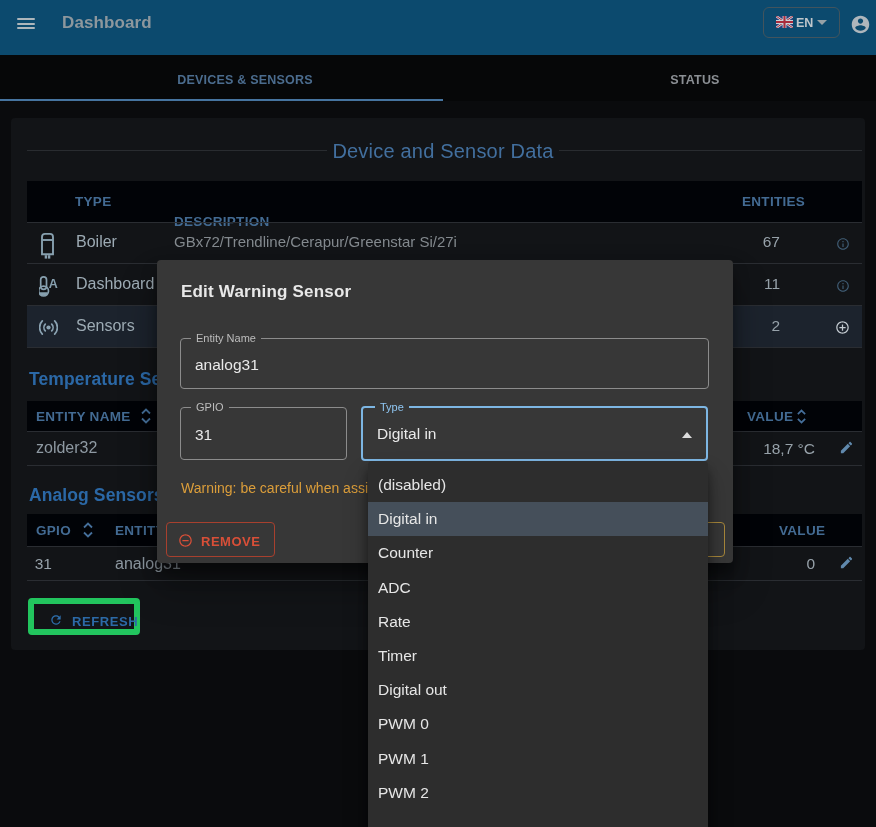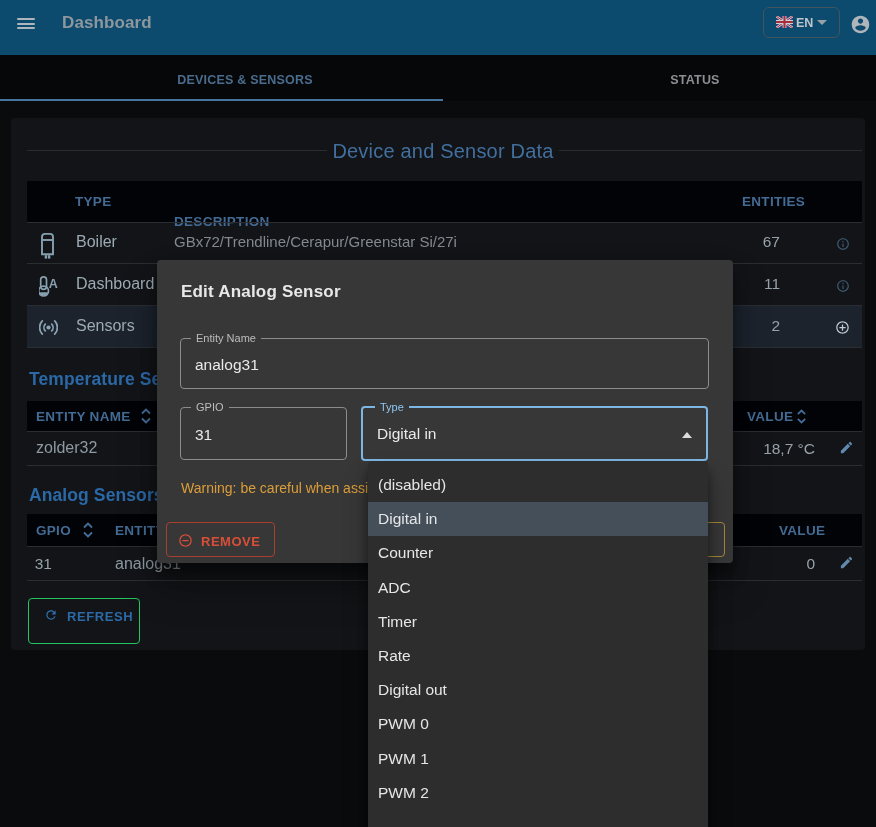--- a/index.html
+++ b/index.html
@@ -39,21 +39,21 @@
   .num  { color:#97a2aa; text-align:right; font-size:15.5px; }
 
   
   #t1head { top:181px; height:41px; }
   #row3bg { position:absolute; left:27px; top:306px; width:835px; height:41px; background:#1c232d; }
 
   
   .h2 { position:absolute; left:29px; font-size:17.5px; font-weight:bold; color:#2b68a6; letter-spacing:0.1px; }
 
   
-  #refresh { position:absolute; left:28px; top:598px; width:112px; height:46px; border:1px solid #22c55e; border-radius:4px; }
+  #refresh { position:absolute; left:28px; top:598px; width:112px; height:37px; border:6px solid #22c55e; border-radius:4px; }
   #refresh span { position:absolute; left:38px; top:10px; font-size:13px; font-weight:bold; color:#2c6aa7; letter-spacing:0.6px; }
 
   
   #modal { position:absolute; left:157px; top:260px; width:576px; height:303px; background:#373737; border-radius:4px;
     box-shadow:0 11px 15px rgba(0,0,0,.4), 0 24px 38px rgba(0,0,0,.28); }
   #mtitle { position:absolute; left:24px; top:22px; font-size:17px; font-weight:bold; color:#e8e8e8; letter-spacing:0.2px; }
 
   .field { position:absolute; border:1px solid #8c8c8c; border-radius:4px; }
   .flabel { position:absolute; top:-7px; left:10px; background:#373737; padding:0 5px; font-size:11px; color:#bdbdbd; }
   .fval { position:absolute; left:14px; font-size:15.5px; color:#e9e9e9; }
@@ -203,21 +203,21 @@
 <div class="sep" style="top:580px;"></div>
 
 <div id="refresh">
   <svg class="abs" style="left:15px;top:9px" width="14" height="14" viewBox="0 0 24 24">
     <path fill="#2e6fad" d="M17.65,6.35C16.2,4.9 14.21,4 12,4c-4.42,0 -7.99,3.58 -7.99,8s3.57,8 7.99,8c3.73,0 6.84,-2.55 7.73,-6h-2.08c-0.82,2.33 -3.04,4 -5.65,4 -3.31,0 -6,-2.69 -6,-6s2.69,-6 6,-6c1.66,0 3.14,0.69 4.22,1.78L13,11h7V4L17.65,6.35z"></path>
   </svg>
   <span>REFRESH</span>
 </div>
 
 <div id="modal">
-  <div id="mtitle">Edit Analog Sensor</div>
+  <div id="mtitle">Edit Warning Sensor</div>
   <div class="field" id="fEntity">
     <span class="flabel">Entity Name</span>
     <span class="fval" style="top:17px;">analog31</span>
   </div>
   <div class="field" id="fGpio">
     <span class="flabel">GPIO</span>
     <span class="fval" style="top:18px;">31</span>
   </div>
   <div class="field" id="fType">
     <span class="flabel">Type</span>
@@ -232,19 +232,19 @@
     <span>REMOVE</span>
   </div>
   <div class="btn" id="bUpdate"></div>
 </div>
 
 <div id="menu">
   <div class="mi">(disabled)</div>
   <div class="mi sel">Digital in</div>
   <div class="mi">Counter</div>
   <div class="mi">ADC</div>
+  <div class="mi">Rate</div>
   <div class="mi">Timer</div>
-  <div class="mi">Rate</div>
   <div class="mi">Digital out</div>
   <div class="mi">PWM 0</div>
   <div class="mi">PWM 1</div>
   <div class="mi">PWM 2</div>
 </div>
 
 </body></html>

